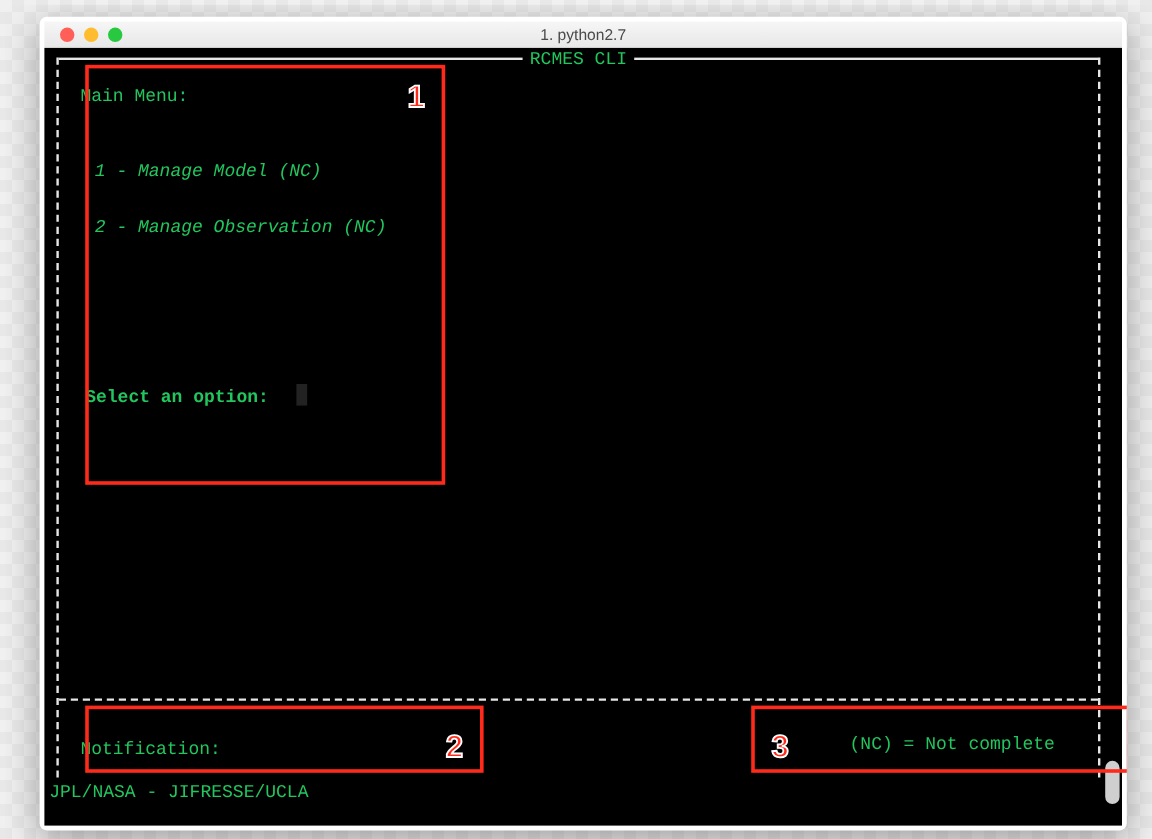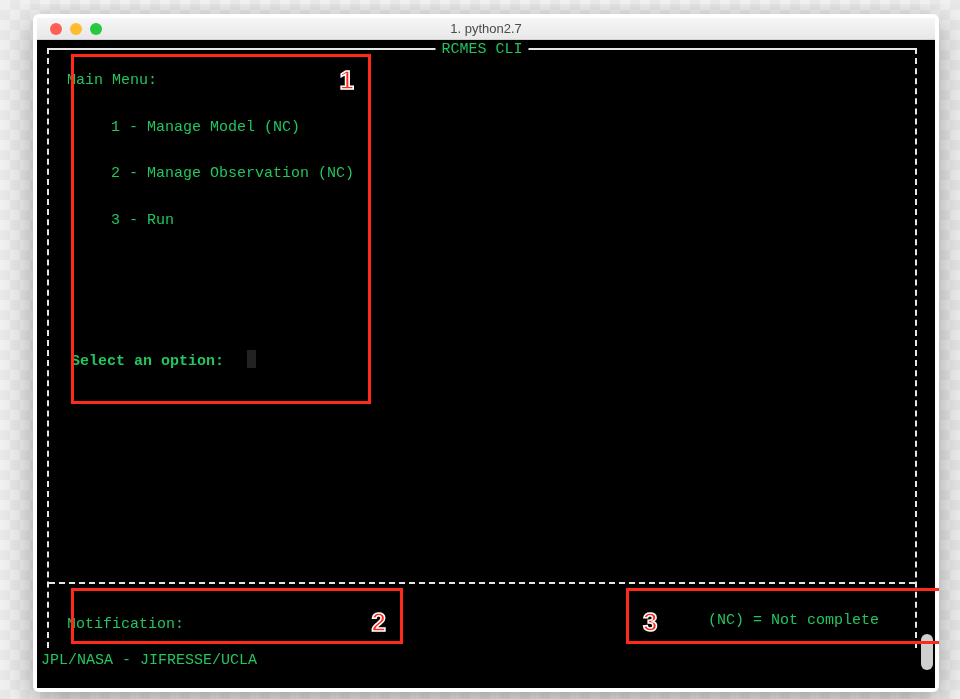--- a/index.html
+++ b/index.html
@@ -114,26 +114,27 @@
       background: #000;
       padding: 0 6px;
     }
     .menu-content {
       position: absolute;
       left: 10px;
       top: 10px;
       right: 10px;
     }
     .menu-heading {
+      margin-bottom: 32px;
+      margin-top: 2px;
+    }
+    .menu-item {
+      margin-left: 12px;
       margin-bottom: 16px;
-      margin-top: 2px;
-    }
-    .menu-item {
-      margin-left: 44px;
-      margin-bottom: 16px;
+      font-style: italic;
     }
     .prompt {
       margin-top: 110px;
       font-weight: bold;
     }
     .cursor {
       display: inline-block;
       width: 9px;
       height: 18px;
       background: #222;
@@ -201,21 +202,20 @@
 
   <div class="terminal-body">
 
     <div class="outer-frame">
       <div class="frame-title">RCMES CLI</div>
 
       <div class="menu-content">
         <div class="menu-heading">Main Menu:</div>
         <div class="menu-item">1 - Manage Model (NC)</div>
         <div class="menu-item">2 - Manage Observation (NC)</div>
-        <div class="menu-item">3 - Run</div>
 
         <div class="prompt">
           <span>Select an option:</span>
           <span></span>
           <span class="cursor"></span>
         </div>
       </div>
 
       <div class="dashed-divider"></div>
 

